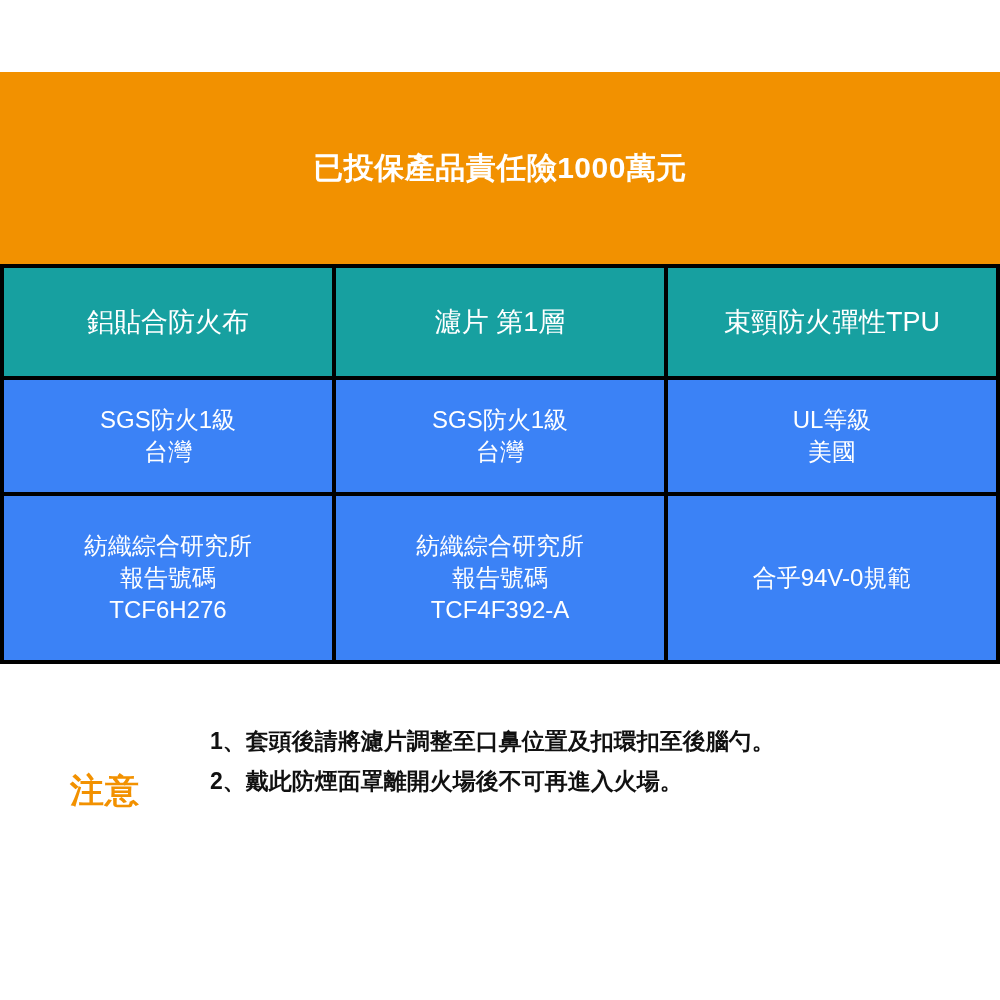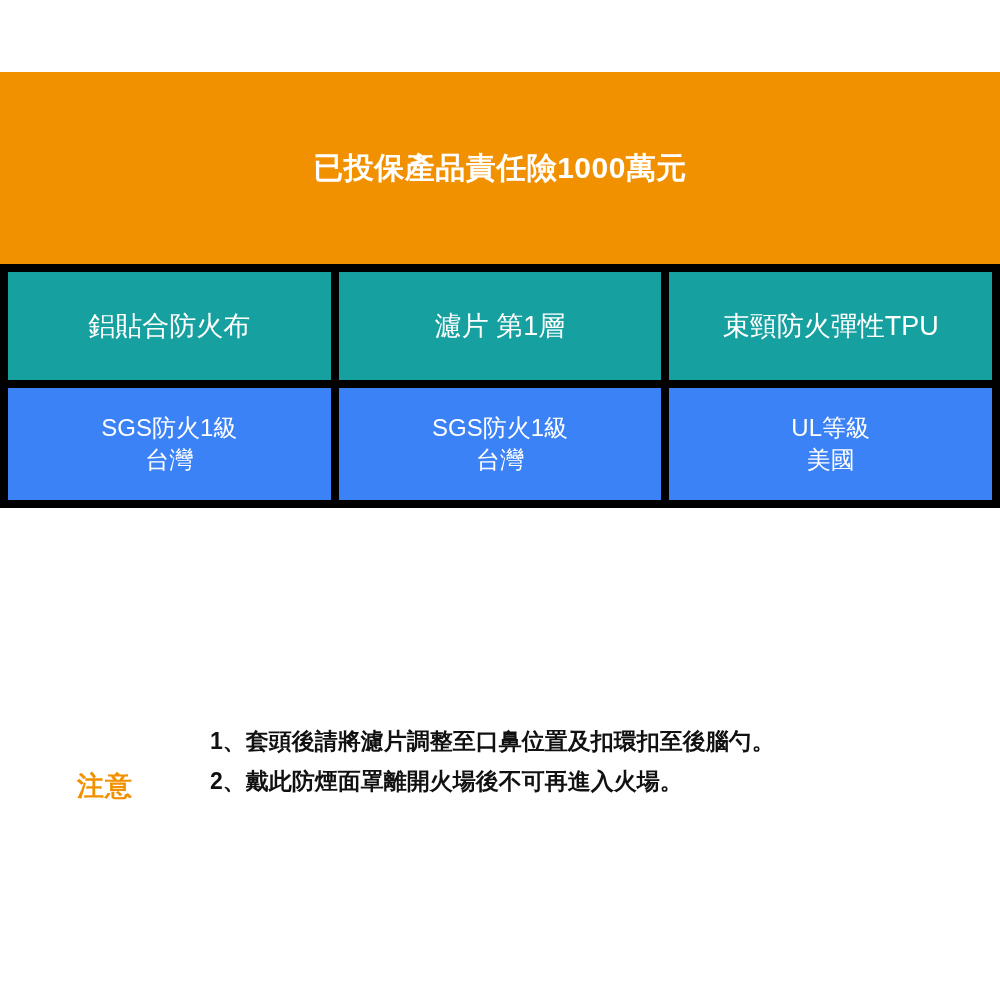--- a/index.html
+++ b/index.html
@@ -43,21 +43,21 @@
   
   .cert-table {
     position: absolute;
     left: 0;
     top: 264px;
     width: 1000px;
     border-collapse: collapse;
     table-layout: fixed;
   }
   .cert-table td {
-    border: 8px solid #000000;
+    border: 4px solid #000000;
     text-align: center;
     vertical-align: middle;
     color: #ffffff;
     padding: 8px;
   }
   .cert-table tr.head td {
     background: #17A0A0;
     height: 92px;
     font-size: 27px;
   }
@@ -83,21 +83,21 @@
     top: 722px;
     width: 1000px;
     display: flex;
     align-items: flex-start;
   }
   .notes-label {
     width: 210px;
     flex: 0 0 210px;
     text-align: center;
     color: #F29100;
-    font-size: 27px;
+    font-size: 34px;
     font-weight: bold;
     padding-top: 46px;
     letter-spacing: 1px;
   }
   .notes-list {
     flex: 1 1 auto;
     padding-right: 8px;
   }
   .note-item {
     font-size: 23px;
@@ -136,20 +136,41 @@
           <span>台灣</span>
         </div>
       </td>
       <td>
         <div class="cell-lines">
           <span>UL等級</span>
           <span>美國</span>
         </div>
       </td>
     </tr>
+    <tr class="body row-report">
+      <td>
+        <div class="cell-lines">
+          <span>紡織綜合研究所</span>
+          <span>報告號碼</span>
+          <span>TCF6H276</span>
+        </div>
+      </td>
+      <td>
+        <div class="cell-lines">
+          <span>紡織綜合研究所</span>
+          <span>報告號碼</span>
+          <span>TCF4F392-A</span>
+        </div>
+      </td>
+      <td>
+        <div class="cell-lines">
+          <span>合乎94V-0規範</span>
+        </div>
+      </td>
+    </tr>
   </tbody>
     </table>
 
   <div class="notes">
     <div class="notes-label">注意</div>
     <div class="notes-list">
       <div class="note-item">1、套頭後請將濾片調整至口鼻位置及扣環扣至後腦勺。</div>
       <div class="note-item">2、戴此防煙面罩離開火場後不可再進入火場。</div>
     </div>
   </div>

